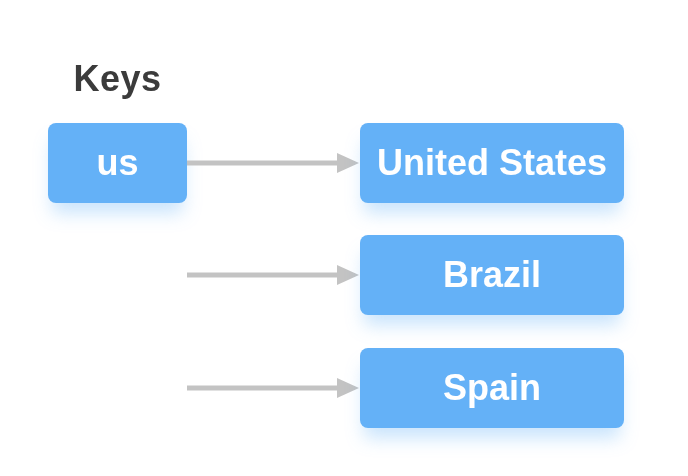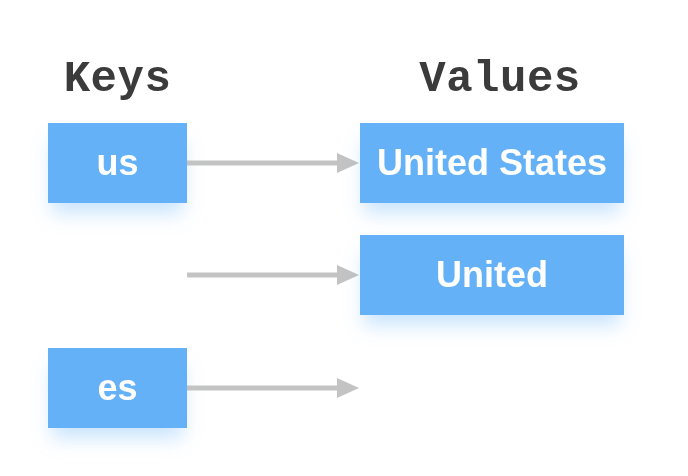--- a/index.html
+++ b/index.html
@@ -14,25 +14,24 @@
     background: var(--background, #ffffff);
     font-family: "Liberation Sans", "DejaVu Sans", sans-serif;
     overflow: hidden;
   }
   .col-header {
     position: absolute;
     top: 58px;
     height: 42px;
     line-height: 42px;
     text-align: center;
-    font-size: 44px;
+    font-size: 36px;
     font-weight: bold;
     color: var(--header-text, #3B3B3B);
     letter-spacing: 0.5px;
-    font-family: Liberation Mono, monospace;
   }
   .keys-header {
     left: 48px;
     width: 139px;
   }
   .values-header {
     left: 360px;
     width: 280px;
   }
   .row {
@@ -40,21 +39,21 @@
     left: 0;
     width: 688px;
     height: 80px;
   }
   .row-0 { top: 123px; }
   .row-1 { top: 235px; }
   .row-2 { top: 348px; }
   .box {
     position: absolute;
     height: 80px;
-    border-radius: 0;
+    border-radius: 8px;
     background: var(--box-fill, #64B1F7);
     color: var(--box-text, #FFFFFF);
     display: flex;
     align-items: center;
     justify-content: center;
     font-size: 36px;
     font-weight: bold;
     box-shadow: 0 14px 18px -4px var(--box-glow, rgba(100,177,247,0.35));
   }
   .key-box {
@@ -76,48 +75,47 @@
   .arrow line { stroke: var(--arrow, #C3C3C3); stroke-width: 5; }
   .arrow polygon { fill: var(--arrow, #C3C3C3); }
 </style>
 </head>
 <body>
 
 <div class="canvas">
 
   <div class="col-header keys-header">Keys</div>
 
-  <div class="col-header values-header">Values</div>
 
   <div class="row row-0">
     <div class="box key-box">
       <span>us</span>
     </div>
     <svg class="arrow" viewBox="0 0 173 24" xmlns="http://www.w3.org/2000/svg">
       <line x1="0" y1="12" x2="152" y2="12"></line>
       <polygon points="150,2 172,12 150,22"></polygon>
     </svg>
     <div class="box value-box">
       <span>United States</span>
     </div>
   </div>
 
   <div class="row row-1">
     <svg class="arrow" viewBox="0 0 173 24" xmlns="http://www.w3.org/2000/svg">
       <line x1="0" y1="12" x2="152" y2="12"></line>
       <polygon points="150,2 172,12 150,22"></polygon>
     </svg>
     <div class="box value-box">
-      <span>United</span>
+      <span>Brazil</span>
     </div>
   </div>
 
   <div class="row row-2">
-    <div class="box key-box">
-      <span>es</span>
-    </div>
     <svg class="arrow" viewBox="0 0 173 24" xmlns="http://www.w3.org/2000/svg">
       <line x1="0" y1="12" x2="152" y2="12"></line>
       <polygon points="150,2 172,12 150,22"></polygon>
     </svg>
+    <div class="box value-box">
+      <span>Spain</span>
+    </div>
   </div>
 
 </div>
 
 </body></html>

